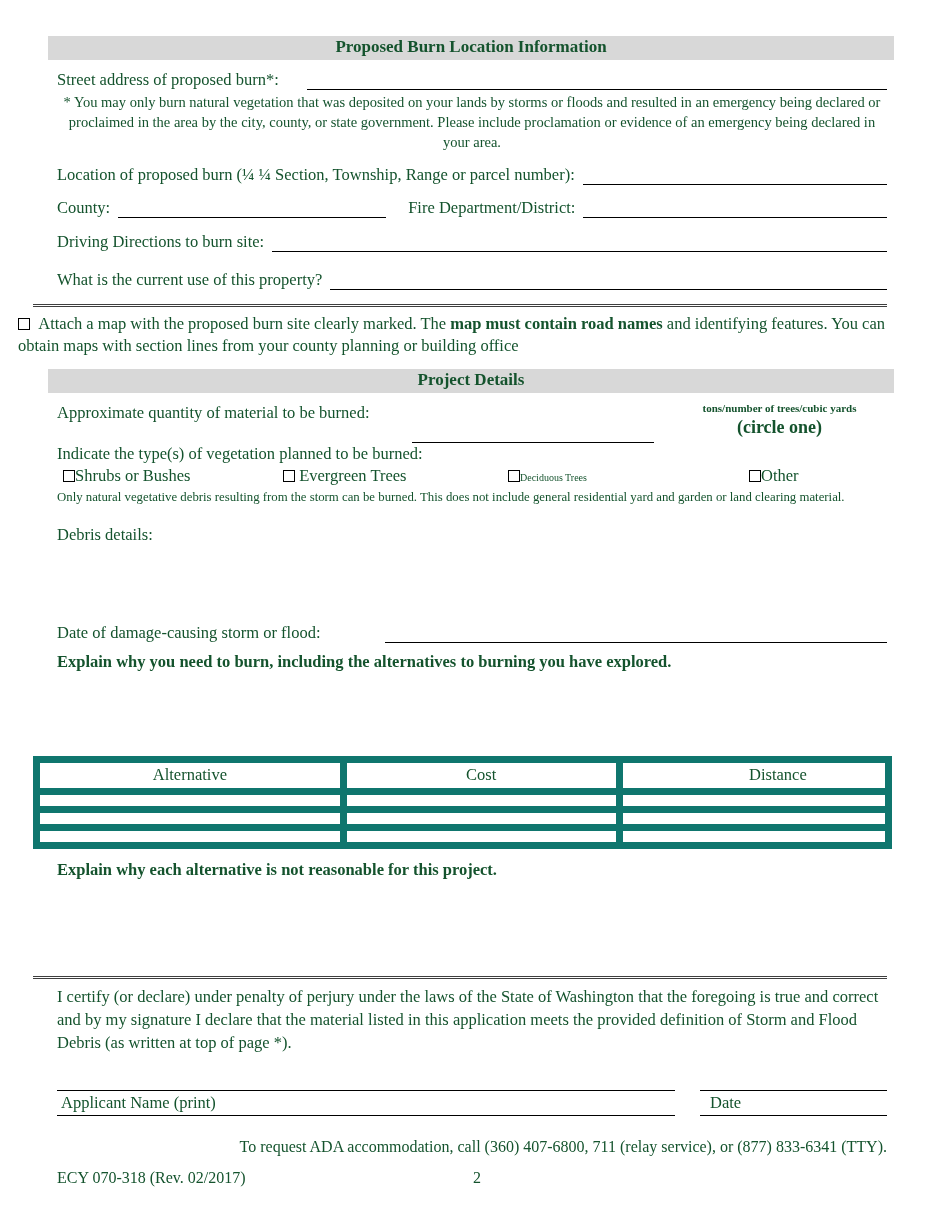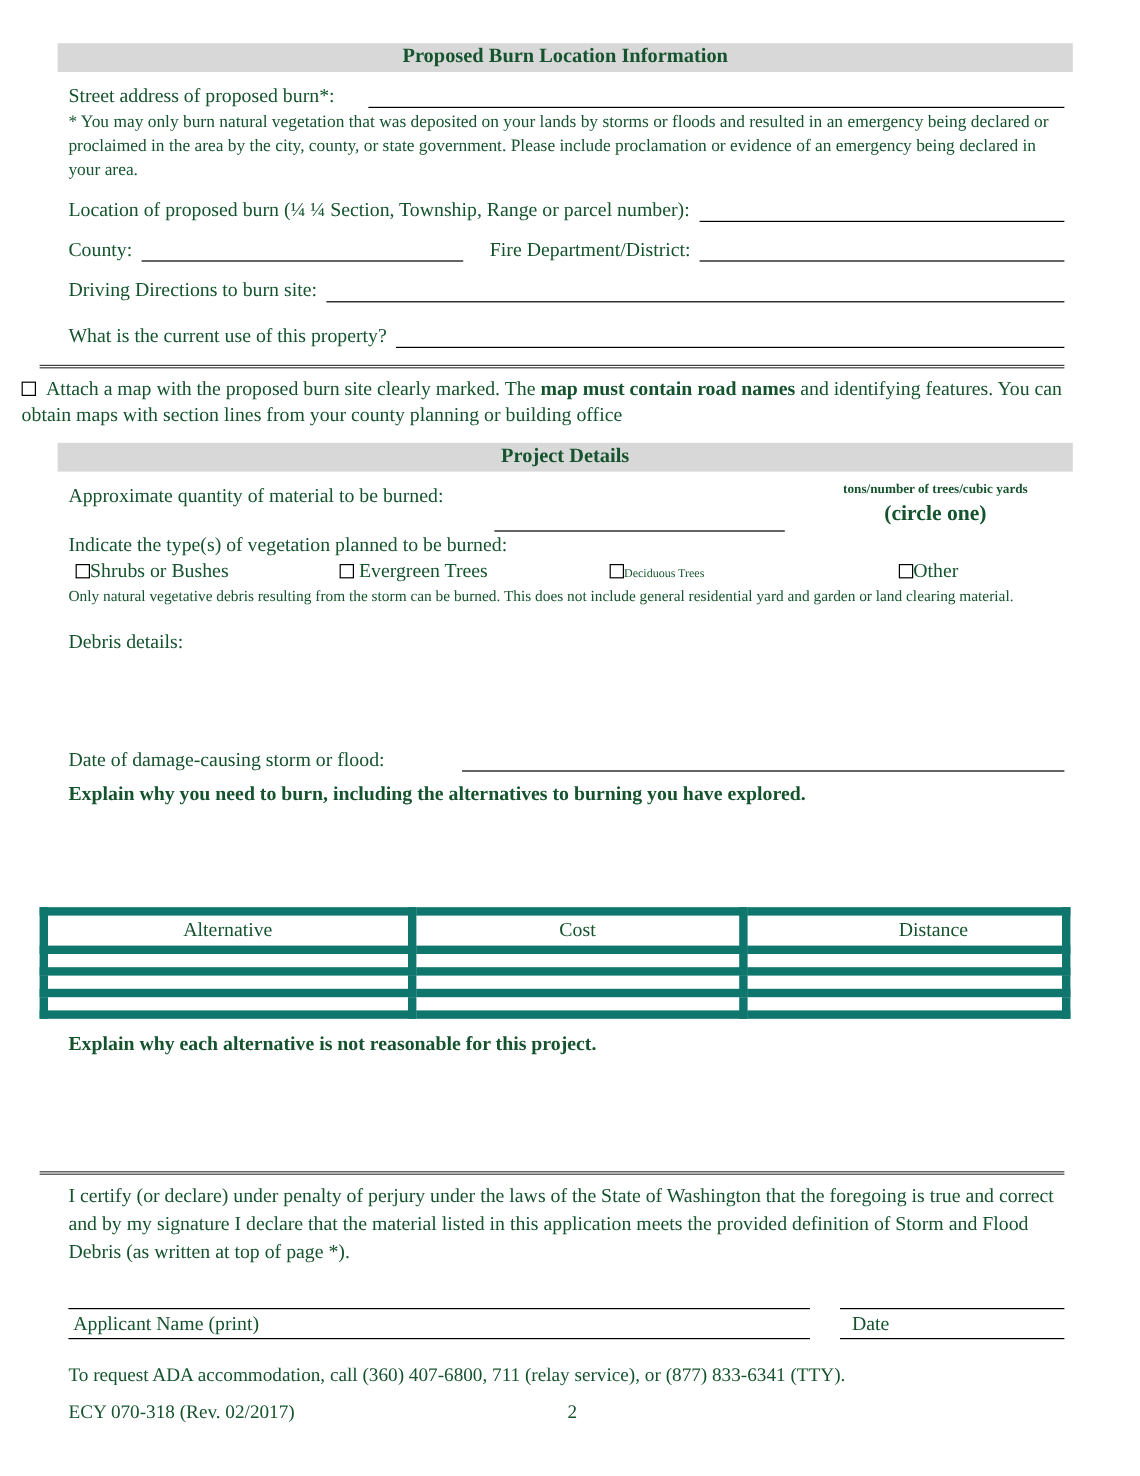--- a/index.html
+++ b/index.html
@@ -31,21 +31,21 @@
     margin-right: 55px;
   }
   .fill {
     flex: 1 1 auto;
     border-bottom: 1px solid #000;
     height: 19px;
     margin-left: 8px;
   }
   .fill.fixed268 { flex: 0 0 268px; }
   .gap { flex: 0 0 22px; }
-  .footnote { font-size: 14.5px; line-height: 20px; margin-top: 2px; }
+  .footnote { font-size: 14.5px; line-height: 20px; margin-top: 2px; text-align: center; }
   .sep {
     margin-left: 33px;
     margin-right: 55px;
     border-top: 3px double #3f3f3f;
   }
   .mappara { line-height: 22px; margin-top: 6px; margin-left: 18px; }
   .cb {
     display: inline-block;
     width: 12px; height: 12px;
     border: 1px solid #000;
@@ -89,21 +89,21 @@
   .cert { line-height: 23px; margin-top: 6px; }
   .sigrow { display: flex; margin-left: 57px; margin-right: 55px; margin-top: 0; }
   .sigcell {
     border-top: 1px solid #000;
     border-bottom: 1px solid #000;
     padding: 2px 0 2px 4px;
   }
   .signame { flex: 0 0 618px; }
   .siggap { flex: 0 0 25px; }
   .sigdate { flex: 1 1 auto; padding-left: 10px; }
-  .ada { margin-top: 22px; font-size: 16px; }
+  .ada { margin-top: 22px; font-size: 16px; text-align: right; }
   .footer { margin-top: 13px; position: relative; font-size: 16px; }
   .pagenum { position: absolute; left: 0; width: 840px; text-align: center; top: 0; }
 </style>
 </head>
 <body>
 
 <div class="page">
 
   <div class="bar">Proposed Burn Location Information</div>
 

